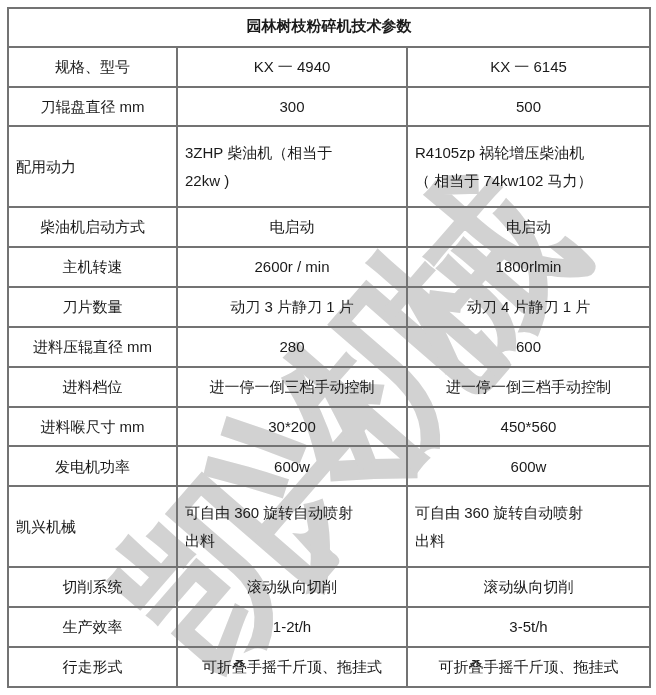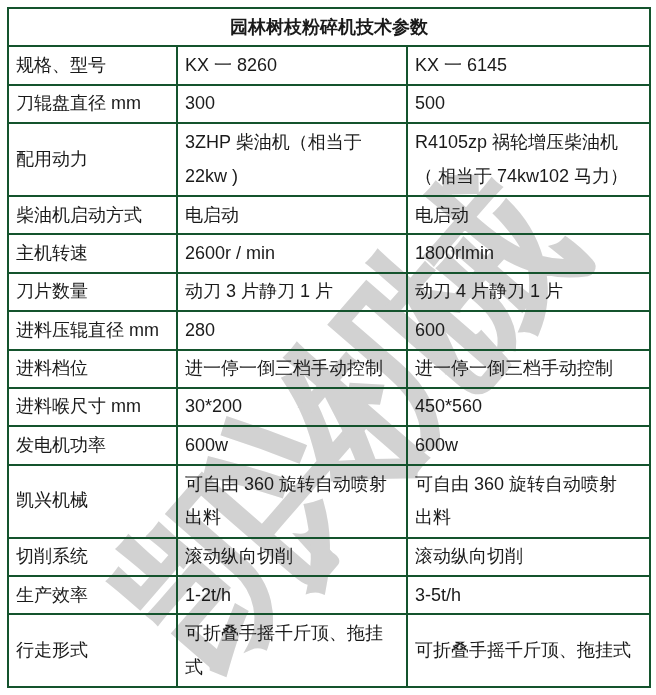--- a/index.html
+++ b/index.html
@@ -35,40 +35,40 @@
     position: absolute;
     left: 7px;
     top: 7px;
     width: 642px;
     height: 681px;
     border-collapse: collapse;
     table-layout: fixed;
     z-index: 1;
   }
   table.spec td {
-    border: 2px solid #14532d;
+    border: 2px solid #737373;
     padding: 1px 7px;
-    font-size: 18px;
+    font-size: 15px;
     line-height: 1.85;
     color: #1a1a1a;
     vertical-align: middle;
     background: transparent;
     overflow: hidden;
     white-space: pre-line;
   }
   td.title-cell {
     font-family: "Liberation Serif", serif;
     font-weight: bold;
     font-size: 27px;
     text-align: center;
     height: 34px;
     line-height: 1.2;
     color: #000000;
   }
-  tr.single td { height: 35px; }
+  tr.single td { height: 35px; text-align: center; }
   tr.double td { height: 71px; }
   col.c-label { width: 169px; }
   col.c-v1   { width: 230px; }
   col.c-v2   { width: 243px; }
 </style>
 </head>
 <body>
 
 <div class="page">
 
@@ -80,21 +80,21 @@
       <col class="c-v1">
       <col class="c-v2">
     </colgroup>
     <tbody>
       <tr>
         <td class="title-cell" colspan="3">园林树枝粉碎机技术参数</td>
       </tr>
 
       <tr class="single">
         <td>规格、型号</td>
-        <td>KX 一 8260</td>
+        <td>KX 一 4940</td>
         <td>KX 一 6145</td>
       </tr>
       <tr class="single">
         <td>刀辊盘直径 mm</td>
         <td>300</td>
         <td>500</td>
       </tr>
       <tr class="double">
         <td>配用动力</td>
         <td>3ZHP 柴油机（相当于

